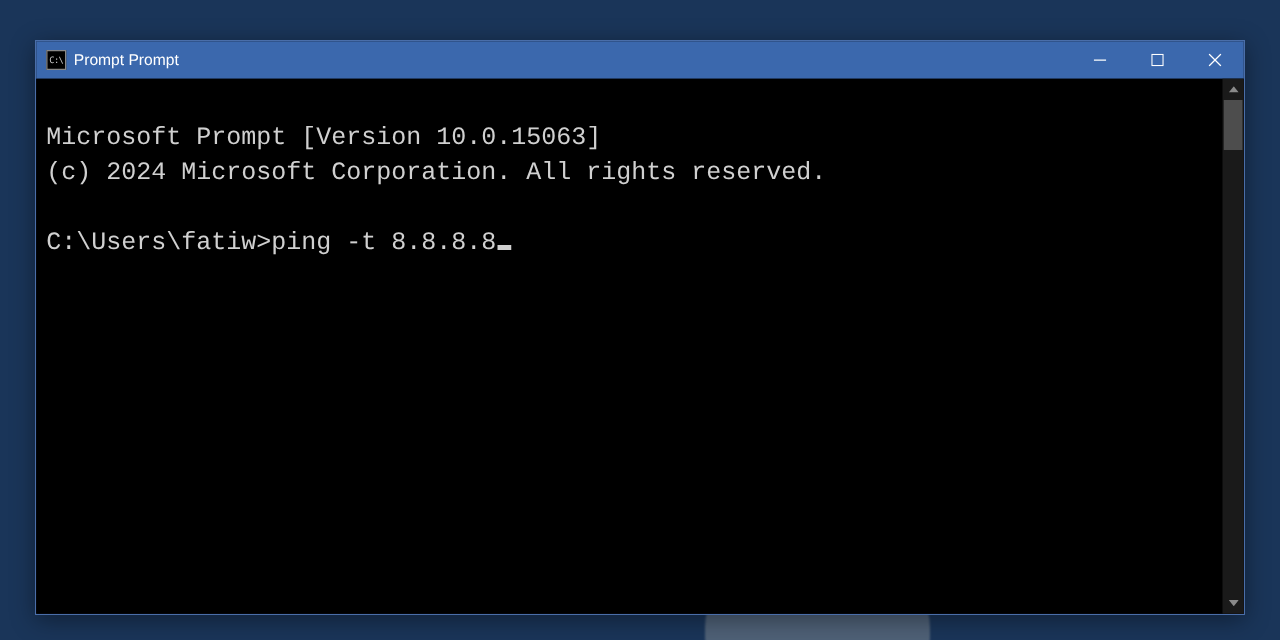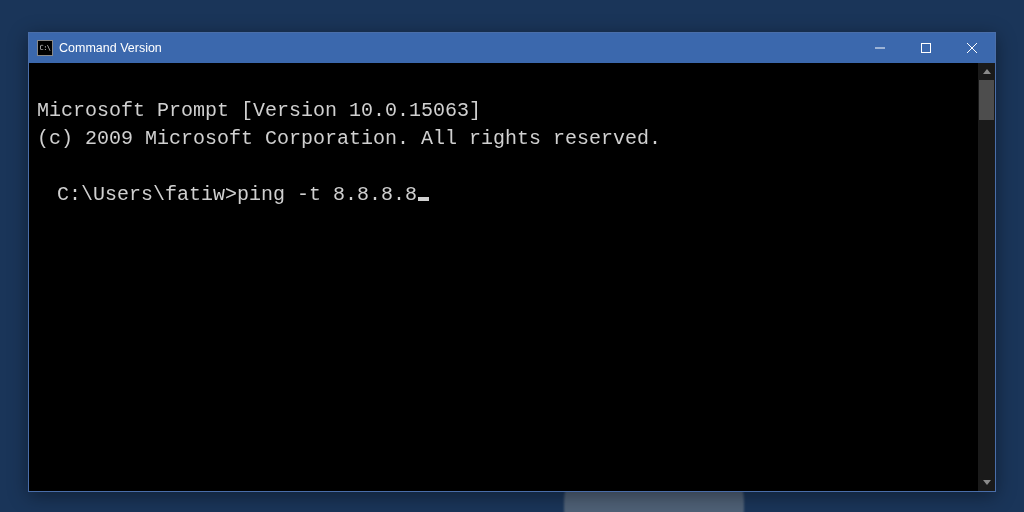--- a/index.html
+++ b/index.html
@@ -74,21 +74,21 @@
   }
   .console-text {
     flex: 1 1 auto;
     padding: 6px 8px 0 8px;
     font-family: Consolas, "Courier New", monospace;
     font-size: 20px;
     line-height: 28px;
     color: #d0d0d0;
     white-space: pre;
   }
-  .prompt-line { white-space: pre; margin-left: 20px; }
+  .prompt-line { white-space: pre; }
   .cursor {
     display: inline-block;
     width: 11px;
     height: 4px;
     background: #d0d0d0;
     vertical-align: -1px;
     margin-left: 1px;
   }
   .scrollbar {
     width: 17px;
@@ -119,21 +119,21 @@
 <body>
 
 <div class="desktop-bg-shape"></div>
 
 <div class="window">
 
   <div class="titlebar">
     <div class="titlebar-icon">
       <span>C:\</span>
     </div>
-    <div class="titlebar-title">Command Version</div>
+    <div class="titlebar-title">Prompt Prompt</div>
     <div class="titlebar-spacer"></div>
     <div class="win-btn">
       <svg width="10" height="10" viewBox="0 0 10 10">
         <line x1="0" y1="5" x2="10" y2="5" stroke="#fff" stroke-width="1"></line>
       </svg>
     </div>
     <div class="win-btn">
       <svg width="10" height="10" viewBox="0 0 10 10">
         <rect x="0.5" y="0.5" width="9" height="9" fill="none" stroke="#fff" stroke-width="1"></rect>
       </svg>
@@ -142,21 +142,21 @@
       <svg width="10" height="10" viewBox="0 0 10 10">
         <line x1="0" y1="0" x2="10" y2="10" stroke="#fff" stroke-width="1"></line>
         <line x1="10" y1="0" x2="0" y2="10" stroke="#fff" stroke-width="1"></line>
       </svg>
     </div>
   </div>
 
   <div class="console-area">
     <div class="console-text">
 <span>Microsoft Prompt [Version 10.0.15063]</span>
-<span>(c) 2009 Microsoft Corporation. All rights reserved.</span>
+<span>(c) 2024 Microsoft Corporation. All rights reserved.</span>
 <span></span>
 <span class="prompt-line"><span>C:\Users\fatiw&gt;</span><span>ping -t 8.8.8.8</span><span class="cursor"></span></span>
 </div>
     <div class="scrollbar">
       <div class="scroll-arrow up">
         <svg width="8" height="5" viewBox="0 0 8 5">
           <path d="M0 5 L4 0 L8 5 Z" fill="#8a8a8a"></path>
         </svg>
       </div>
       <div class="scroll-thumb"></div>

